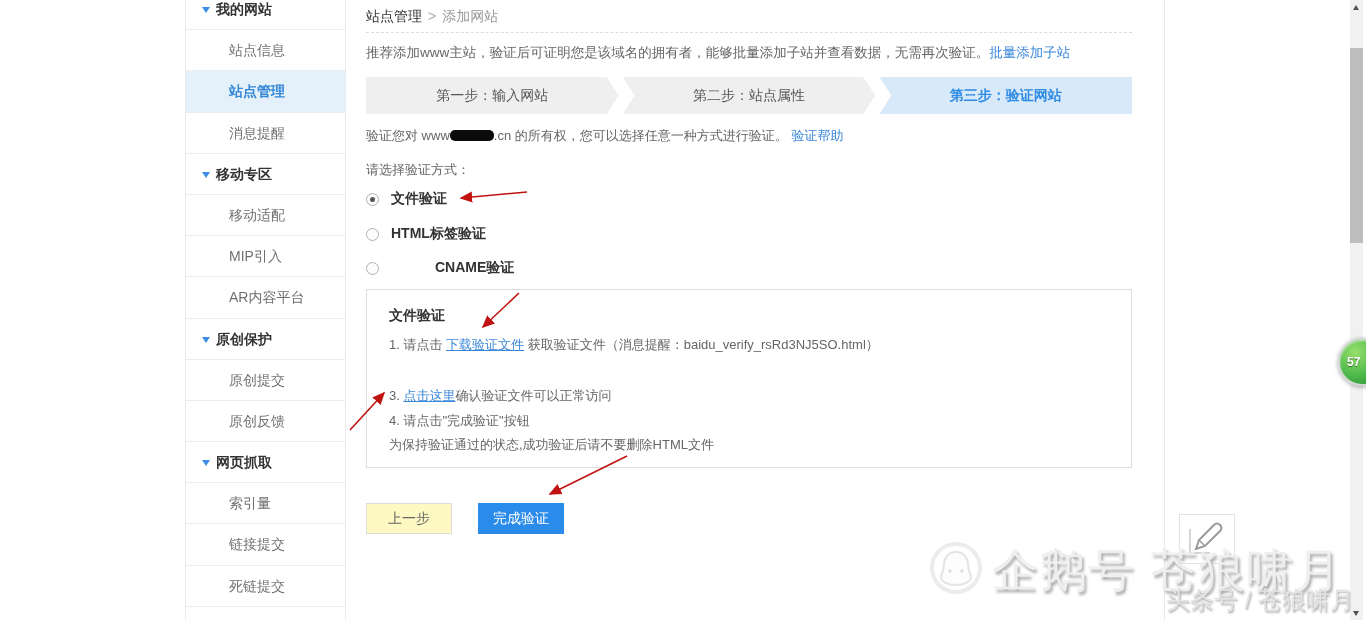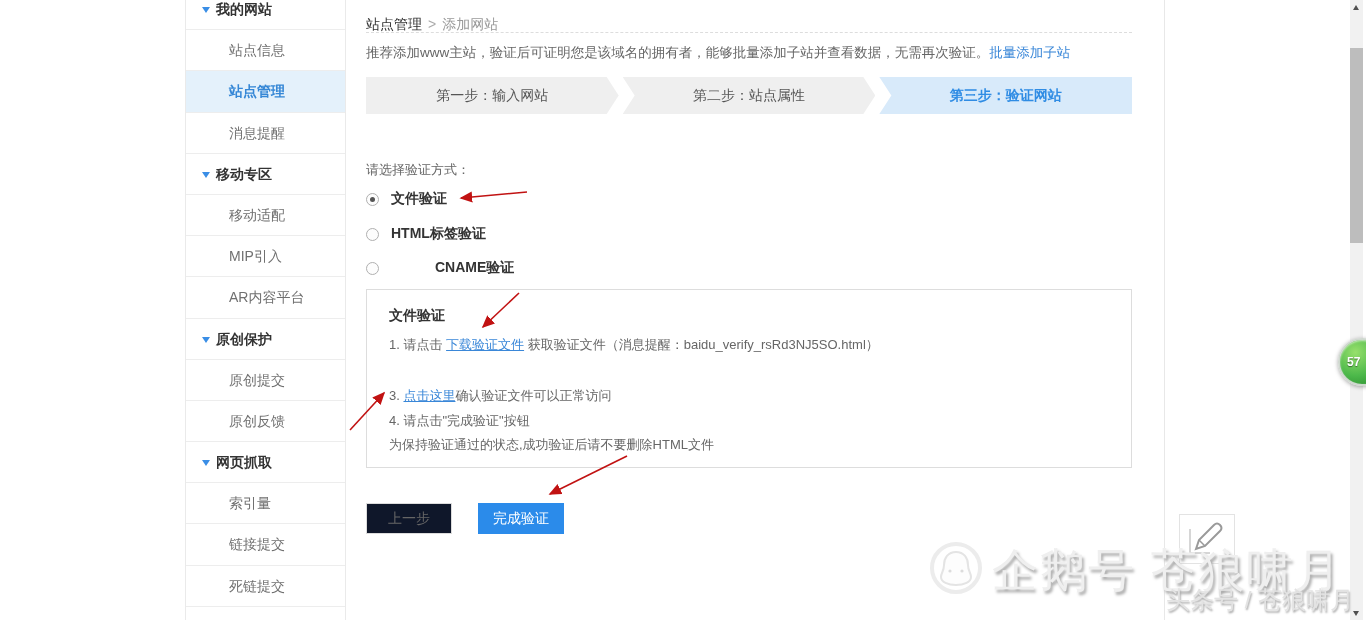--- a/index.html
+++ b/index.html
@@ -16,21 +16,21 @@
   .srow .slabel { padding-left:43px; }
   .srow.header { color:#333; font-weight:bold; }
   .srow.header .slabel { padding-left:30px; }
   .tri { position:absolute; left:16px; top:18px; width:0; height:0;
     border-left:4.5px solid transparent; border-right:4.5px solid transparent;
     border-top:6px solid #3a8ee6; }
   .srow.active { background:#e4f1fb; color:#3587d6; font-weight:bold; }
 
   
   .right-border { position:absolute; left:1164px; top:0; width:1px; height:620px; background:#e8e8e8; }
-  .breadcrumb { position:absolute; left:366px; top:16px; font-size:14px; color:#999; }
+  .breadcrumb { position:absolute; left:366px; top:8px; font-size:14px; color:#999; }
   .breadcrumb .bc-sec { color:#333; }
   .breadcrumb .bc-sep { margin:0 6px; color:#aaa; }
   .dashline { position:absolute; left:366px; top:32px; width:766px; border-top:1px dashed #ddd; }
   .intro { position:absolute; left:366px; top:44px; width:790px; font-size:13.5px; color:#666; }
   a.lnk { color:#3a87d8; text-decoration:none; cursor:pointer; }
   a.lnk.u { text-decoration:underline; }
 
   
   .steps { position:absolute; left:366px; top:77px; width:766px; height:37px; display:flex; gap:4px; }
   .step { flex:1; height:37px; line-height:37px; text-align:center; font-size:14px; color:#555;
@@ -53,21 +53,21 @@
     border-radius:50%; background:#555; }
   .method .mlabel { margin-left:12px; font-size:14px; font-weight:bold; color:#333; }
 
   
   .filebox { position:absolute; left:366px; top:289px; width:766px; height:179px;
     border:1px solid #ddd; background:#fff; }
   .fb-title { position:absolute; left:22px; top:17px; font-size:14px; font-weight:bold; color:#333; }
   .fb-line { position:absolute; left:22px; font-size:13px; color:#666; }
 
   
-  .btn-prev { position:absolute; left:366px; top:503px; width:86px; height:31px; background:#0f172a;
+  .btn-prev { position:absolute; left:366px; top:503px; width:86px; height:31px; background:#fef9c3;
     border:1px solid #dcdcdc; font-size:14px; color:#666; text-align:center; line-height:29px; cursor:pointer; }
   .btn-finish { position:absolute; left:478px; top:503px; width:86px; height:31px; background:#2b8bea;
     border:1px solid #2b8bea; font-size:14px; color:#fff; text-align:center; line-height:29px; cursor:pointer; }
 
   
   .scrollbar { position:absolute; left:1350px; top:0; width:13px; height:620px; background:#f1f1f1; z-index:55; }
   .sb-btn { position:absolute; left:0; width:13px; height:15px; background:#f1f1f1; cursor:pointer; }
   .sb-up { top:0; } .sb-down { bottom:0; }
   .sb-tri-up { position:absolute; left:3px; top:5px; width:0; height:0;
     border-left:3.5px solid transparent; border-right:3.5px solid transparent; border-bottom:5px solid #505050; }
@@ -166,20 +166,24 @@
   <div class="intro">
     <span>推荐添加www主站，验证后可证明您是该域名的拥有者，能够批量添加子站并查看数据，无需再次验证。</span><a class="lnk">批量添加子站</a>
   </div>
 
   <div class="steps">
     <div class="step first">第一步：输入网站</div>
     <div class="step mid">第二步：站点属性</div>
     <div class="step mid last active">第三步：验证网站</div>
   </div>
 
+  <div class="verify-line">
+    <span>验证您对 www</span><span class="redact w1"></span><span>.cn 的所有权，您可以选择任意一种方式进行验证。</span>
+    <a class="lnk">验证帮助</a>
+  </div>
 
   <div class="choose-label">请选择验证方式：</div>
 
   <div class="method" style="top:191px;">
     <span class="radio checked"></span>
     <span class="mlabel">文件验证</span>
   </div>
   <div class="method" style="top:226px;">
     <span class="radio"></span>
     <span class="mlabel">HTML标签验证</span>

